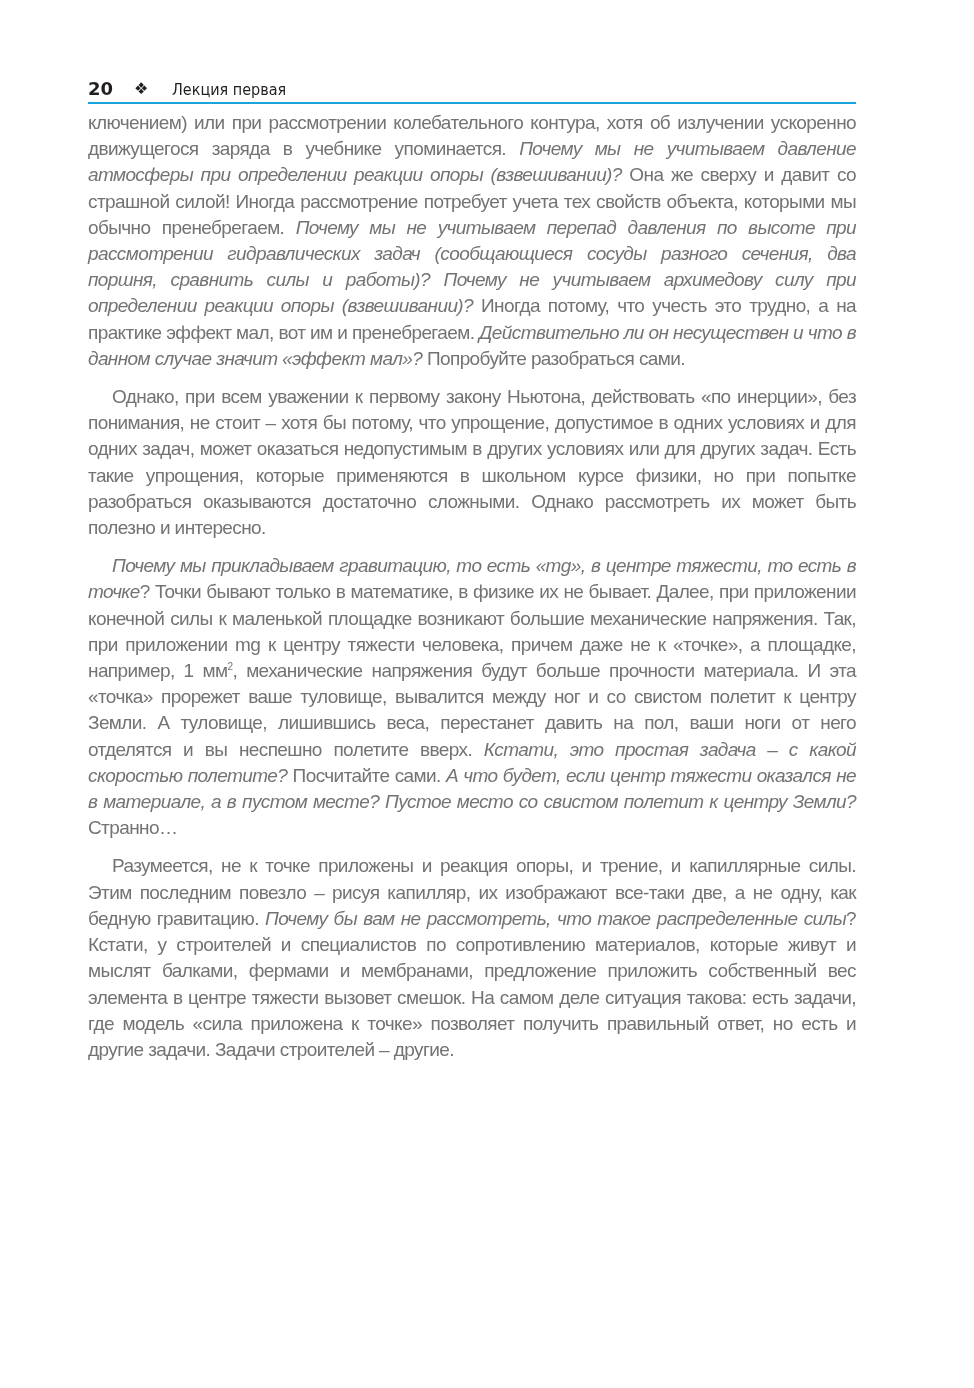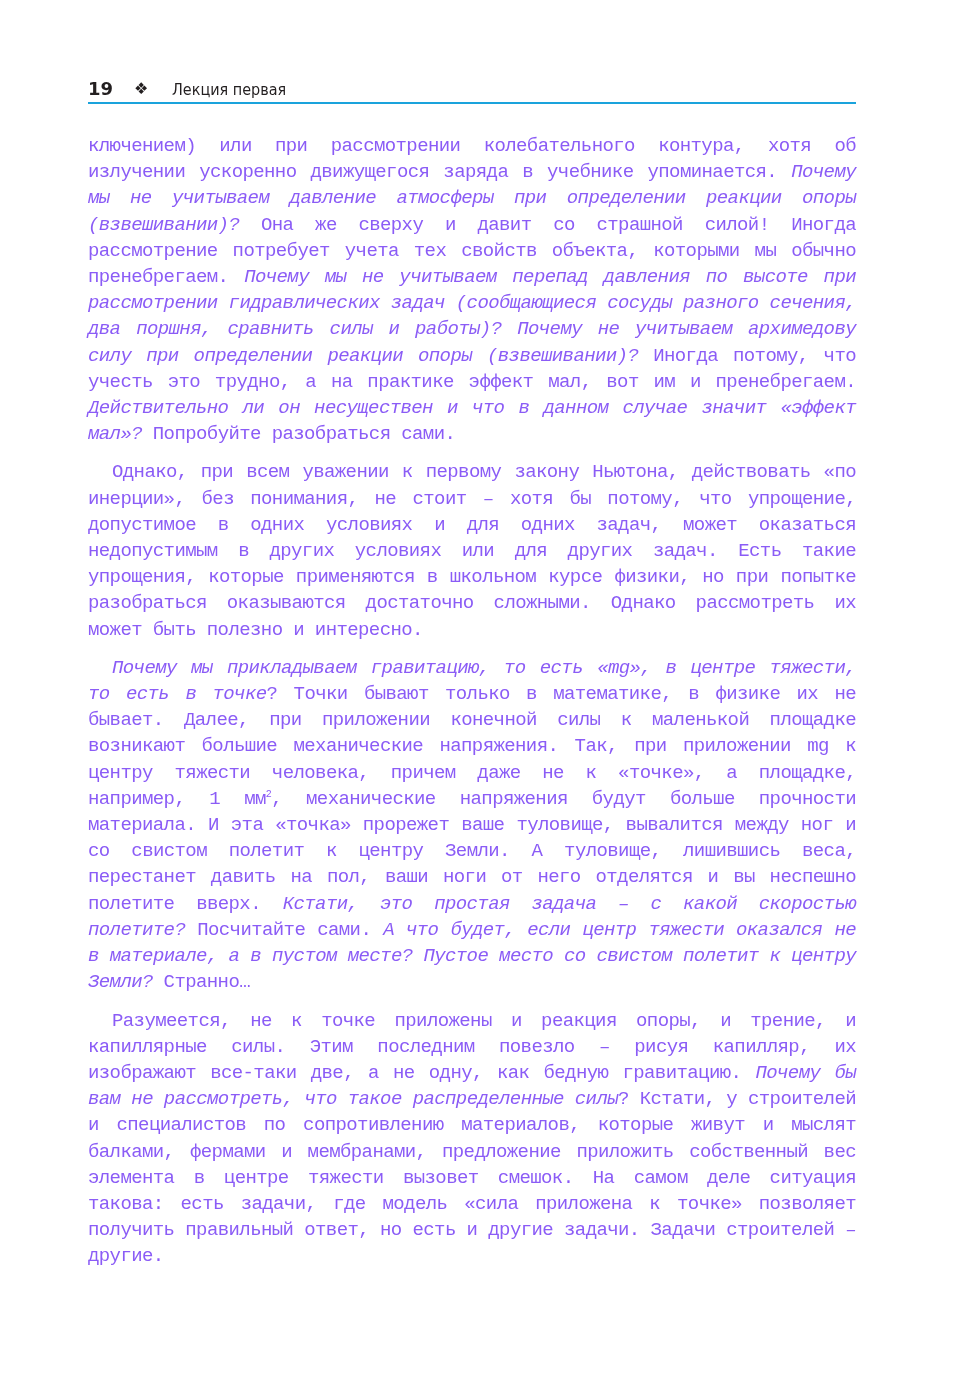--- a/index.html
+++ b/index.html
@@ -7,36 +7,36 @@
   .page { position: absolute; left: 88px; top: 0; width: 768px; }
   .header {
     position: absolute; top: 78px; left: 0; width: 768px; height: 24px;
     font-family: "DejaVu Sans", sans-serif; color: #231f20;
     border-bottom: 2px solid #1aa3dc;
   }
   .header .pnum { position: absolute; left: 0; top: 0; font-size: 18px; font-weight: bold; line-height: 22px; }
   .header .orn { position: absolute; left: 46px; top: 0; font-size: 16px; line-height: 22px; }
   .header .title { position: absolute; left: 84px; top: 1px; font-size: 16px; line-height: 22px; transform: scaleX(0.9); transform-origin: left; }
   .body-text {
-    position: absolute; top: 133px; left: 0; width: 768px;
-    font-family: Liberation Mono, monospace; font-size: 19px; line-height: 26.2px;
-    color: #8b5cf6; text-align: justify; hyphens: manual;
+    position: absolute; top: 110px; left: 0; width: 768px;
+    font-family: Liberation Sans, sans-serif; font-size: 19px; line-height: 26.2px;
+    color: #737373; text-align: justify; hyphens: manual;
     letter-spacing: -0.6px;
   }
   .body-text p { margin: 0 0 12px 0; text-indent: 0; }
   .body-text p.indent { text-indent: 24px; }
   .body-text em { font-style: italic; }
   sup { font-size: 10px; line-height: 0; }
 </style>
 </head>
 <body>
 
 <div class="page">
   <div class="header">
-    <span class="pnum">19</span>
+    <span class="pnum">20</span>
     <span class="orn">❖</span>
     <span class="title">Лекция первая</span>
   </div>
 
   <div class="body-text">
     <p>
       <span>ключением) или при рассмотрении колебательного контура, хотя об излучении ускоренно движущегося заряда в учебнике упоминается. </span><em>Почему мы не учитываем давление атмосферы при определении реакции опоры (взвешивании)?</em><span> Она же сверху и давит со страшной силой! Иногда рассмотрение потребует учета тех свойств объекта, которыми мы обычно пренебрегаем. </span><em>Почему мы не учитываем перепад давления по высоте при рассмотрении гидравлических задач (сообщающиеся сосуды разного сечения, два поршня, сравнить силы и работы)? Почему не учитываем архимедову силу при определении реакции опоры (взвешивании)?</em><span> Иногда потому, что учесть это трудно, а на практике эффект мал, вот им и пренебрегаем. </span><em>Действительно ли он несуществен и что в данном случае значит «эффект мал»?</em><span> Попробуйте разобраться сами.</span>
     </p>
     <p class="indent">
       <span>Однако, при всем уважении к первому закону Ньютона, действовать «по инерции», без понимания, не стоит – хотя бы потому, что упрощение, допустимое в одних условиях и для одних задач, может оказаться недопустимым в других условиях или для других задач. Есть такие упрощения, которые применяются в школьном курсе физики, но при попытке разобраться оказываются достаточно сложными. Однако рассмотреть их может быть полезно и интересно.</span>

